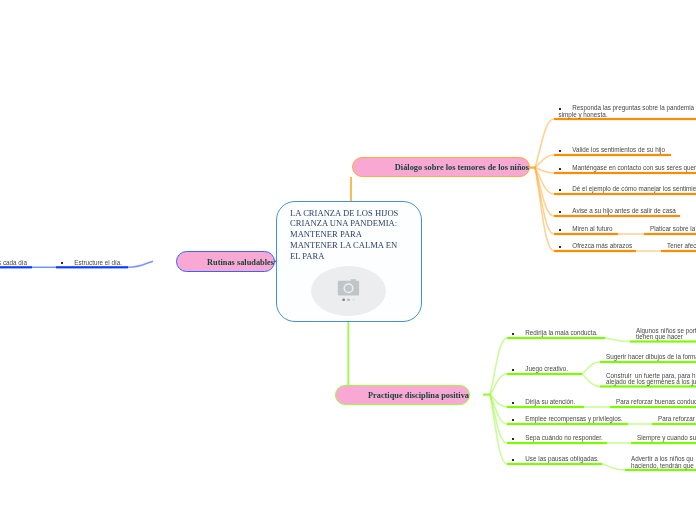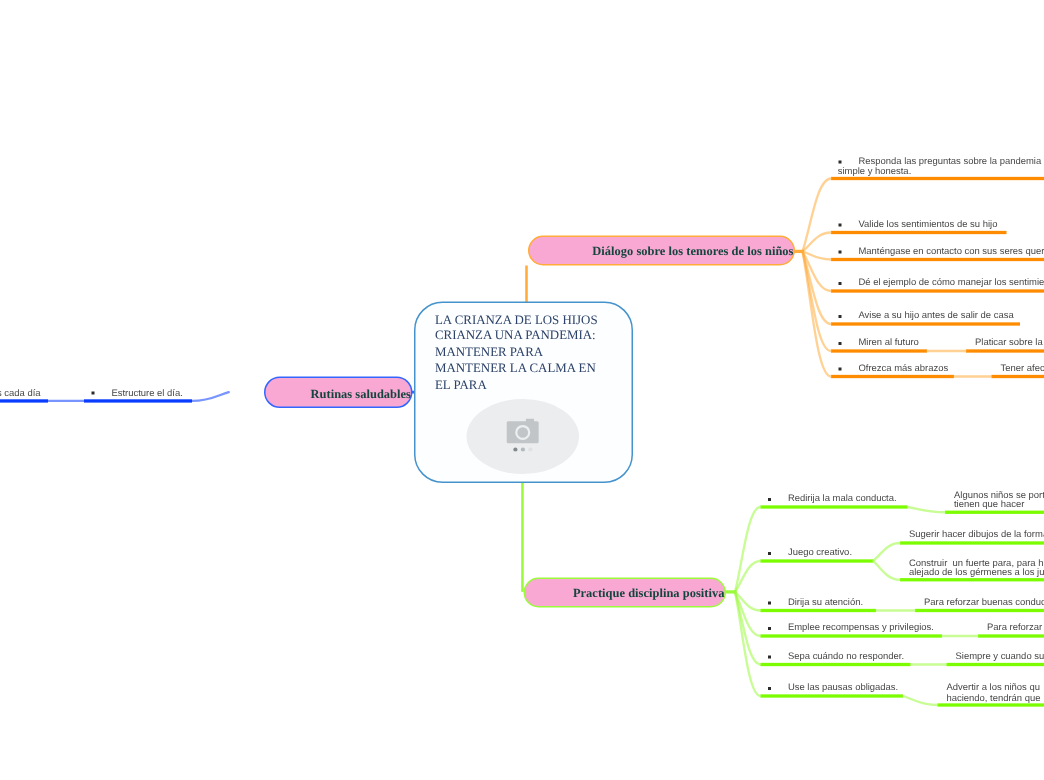--- a/index.html
+++ b/index.html
@@ -93,21 +93,21 @@
     <rect x="1.8" y="3.8" width="21.3" height="14.7" rx="1.0" fill="#c2c5c7"></rect>
     <circle cx="12.5" cy="11.3" r="4.3" fill="none" stroke="#edeeef" stroke-width="1.5"></circle>
     <circle cx="7.6" cy="22.8" r="1.4" fill="#82888b"></circle>
     <circle cx="12.6" cy="22.8" r="1.4" fill="#b4b9bb"></circle>
     <circle cx="17.6" cy="22.8" r="1.4" fill="#dfe1e2"></circle>
   </svg>
 
   <div class="pill" style="left:352px;top:157px;width:178px;height:20px;border:1.75px solid #ffac3a;">
     <span class="pill-label">Diálogo sobre los temores de los niños</span>
   </div>
-  <div class="pill" style="left:349px;top:385px;width:135px;height:20px;border:1.75px solid #9bfa3c;">
+  <div class="pill" style="left:335px;top:385px;width:135px;height:20px;border:1.75px solid #9bfa3c;">
     <span class="pill-label">Practique disciplina positiva</span>
   </div>
   <div class="pill" style="left:153px;top:251px;width:99px;height:21px;border:1.75px solid #3366ff;margin-left:23px;">
     <span class="pill-label">Rutinas saludables</span>
   </div>
 
   <div id="items">
       <div class="item-txt" style="left: 558.5px; top: 105.2px;"><div><span class="bullet-inline"></span><span style="padding-left: 11.5px;">Responda las preguntas sobre la pandemia d</span></div><div>simple y honesta.</div></div>
       <div class="item-txt" style="left: 558.5px; top: 147.2px;"><div><span class="bullet-inline"></span><span style="padding-left: 11.5px;">Valide los sentimientos de su hijo</span></div></div>
       <div class="item-txt" style="left: 558.5px; top: 165.2px;"><div><span class="bullet-inline"></span><span style="padding-left: 11.5px;">Manténgase en contacto con sus seres queri</span></div></div>

